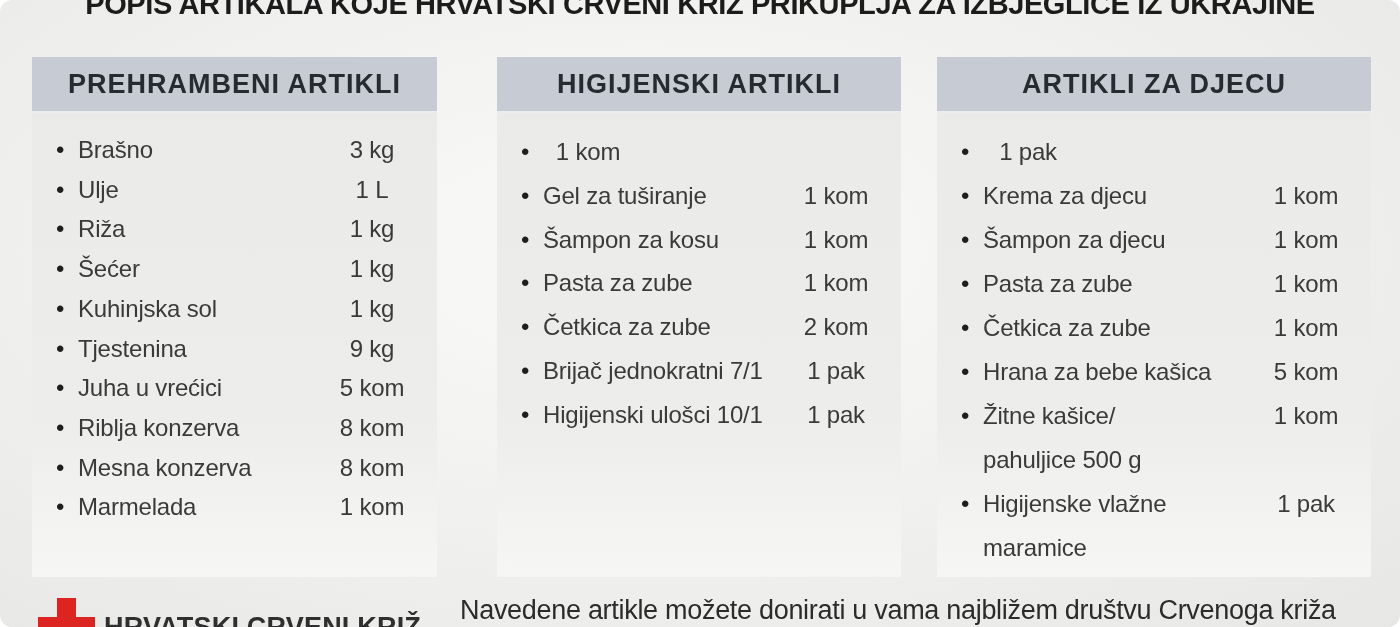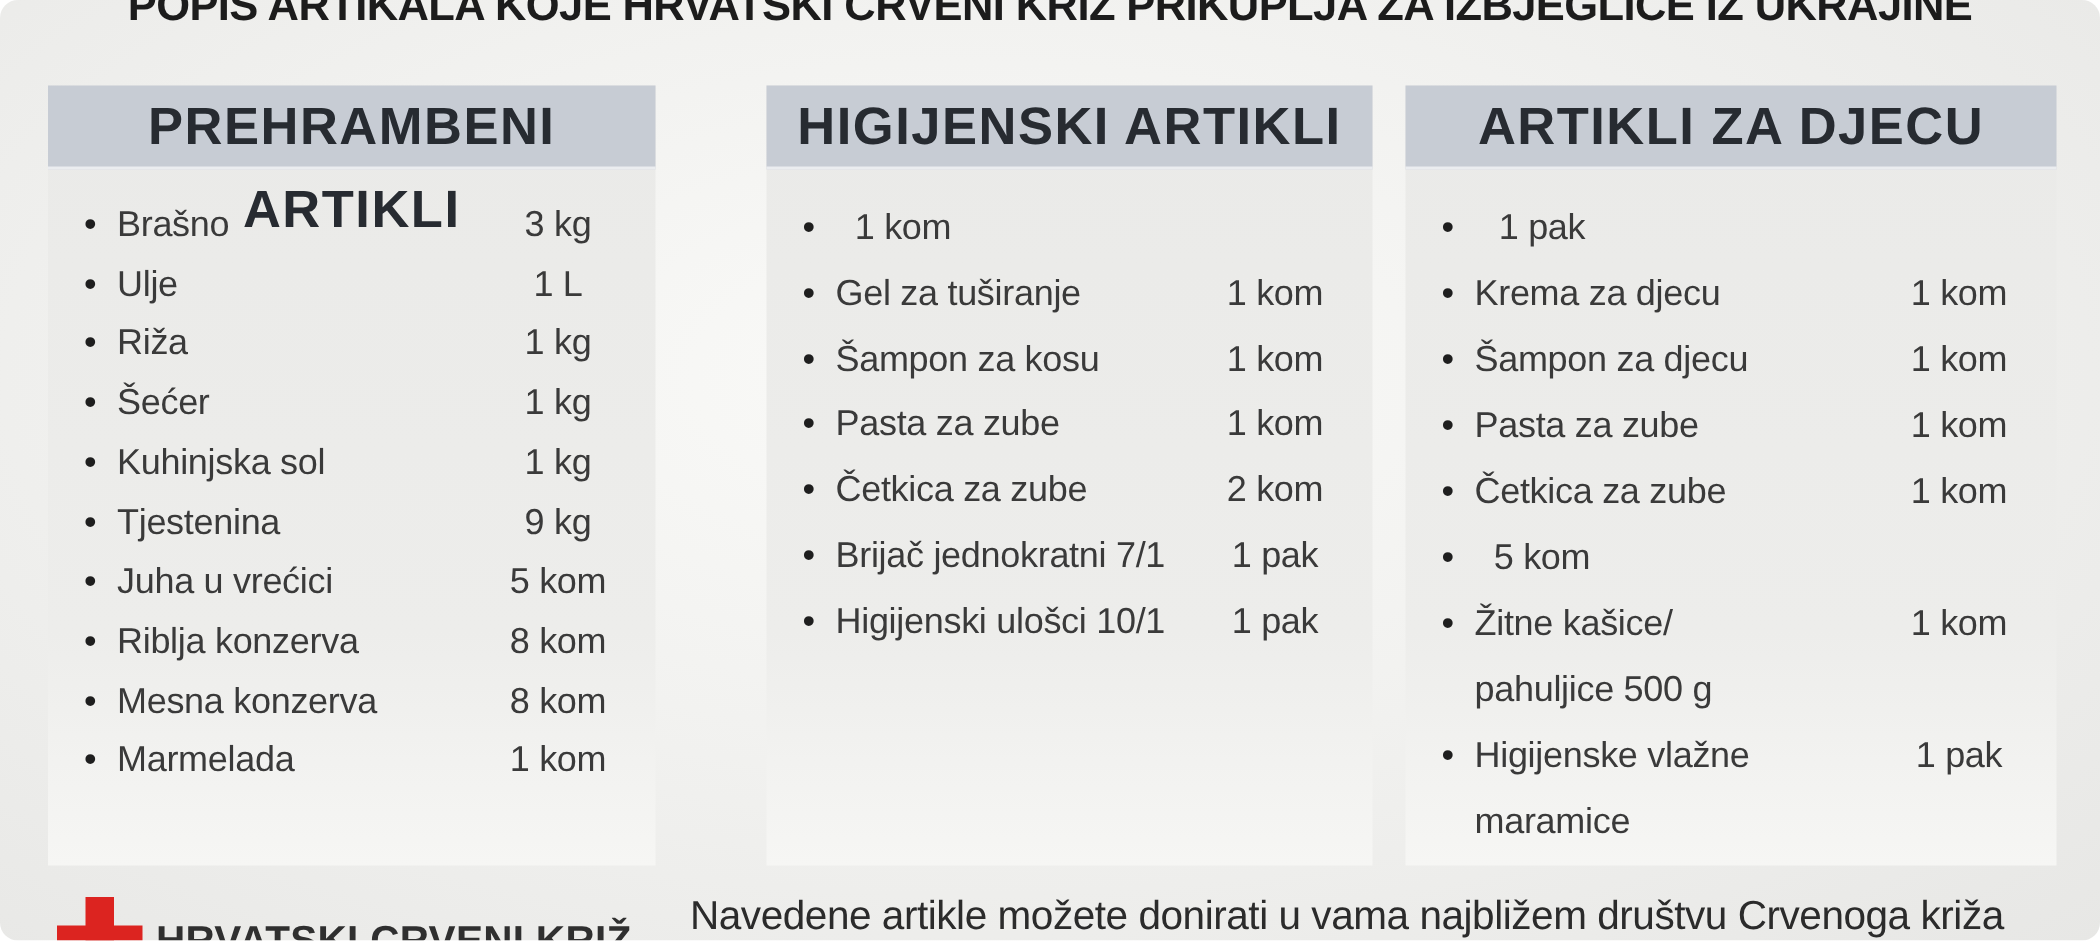--- a/index.html
+++ b/index.html
@@ -25,29 +25,29 @@
     color: #1c1c1c;
     white-space: nowrap;
   }
   .panel {
     position: absolute;
     top: 57px;
     height: 520px;
     background: linear-gradient(to bottom, #eaeae8 0%, #ededeb 70%, #f6f6f4 100%);
   }
   .panel-1 { left: 32px;  width: 405px; }
-  .panel-2 { left: 511px; width: 404px; }
+  .panel-2 { left: 497px; width: 404px; }
   .panel-3 { left: 937px; width: 434px; }
   .panel-header {
     height: 54px;
     line-height: 55px;
     text-align: center;
     background: #c7ccd4;
     border-bottom: 2px solid rgba(255,255,255,0.65);
-    font-size: 35px;
+    font-size: 27px;
     font-weight: bold;
     letter-spacing: 1px;
     color: #272b31;
   }
   ul.item-list {
     list-style: none;
     margin: 0;
     padding: 17px 20px 0 24px;
   }
   ul.item-list li {
@@ -231,20 +231,21 @@
           <span class="item-name">Pasta za zube</span>
           <span class="item-qty">1 kom</span>
         </li>
         <li>
           <span class="bullet">•</span>
           <span class="item-name">Četkica za zube</span>
           <span class="item-qty">1 kom</span>
         </li>
         <li>
           <span class="bullet">•</span>
+          <span class="item-name">Hrana za bebe kašica</span>
           <span class="item-qty">5 kom</span>
         </li>
         <li>
           <span class="bullet">•</span>
           <span class="item-name">Žitne kašice/
 pahuljice 500 g</span>
           <span class="item-qty">1 kom</span>
         </li>
         <li>
           <span class="bullet">•</span>

